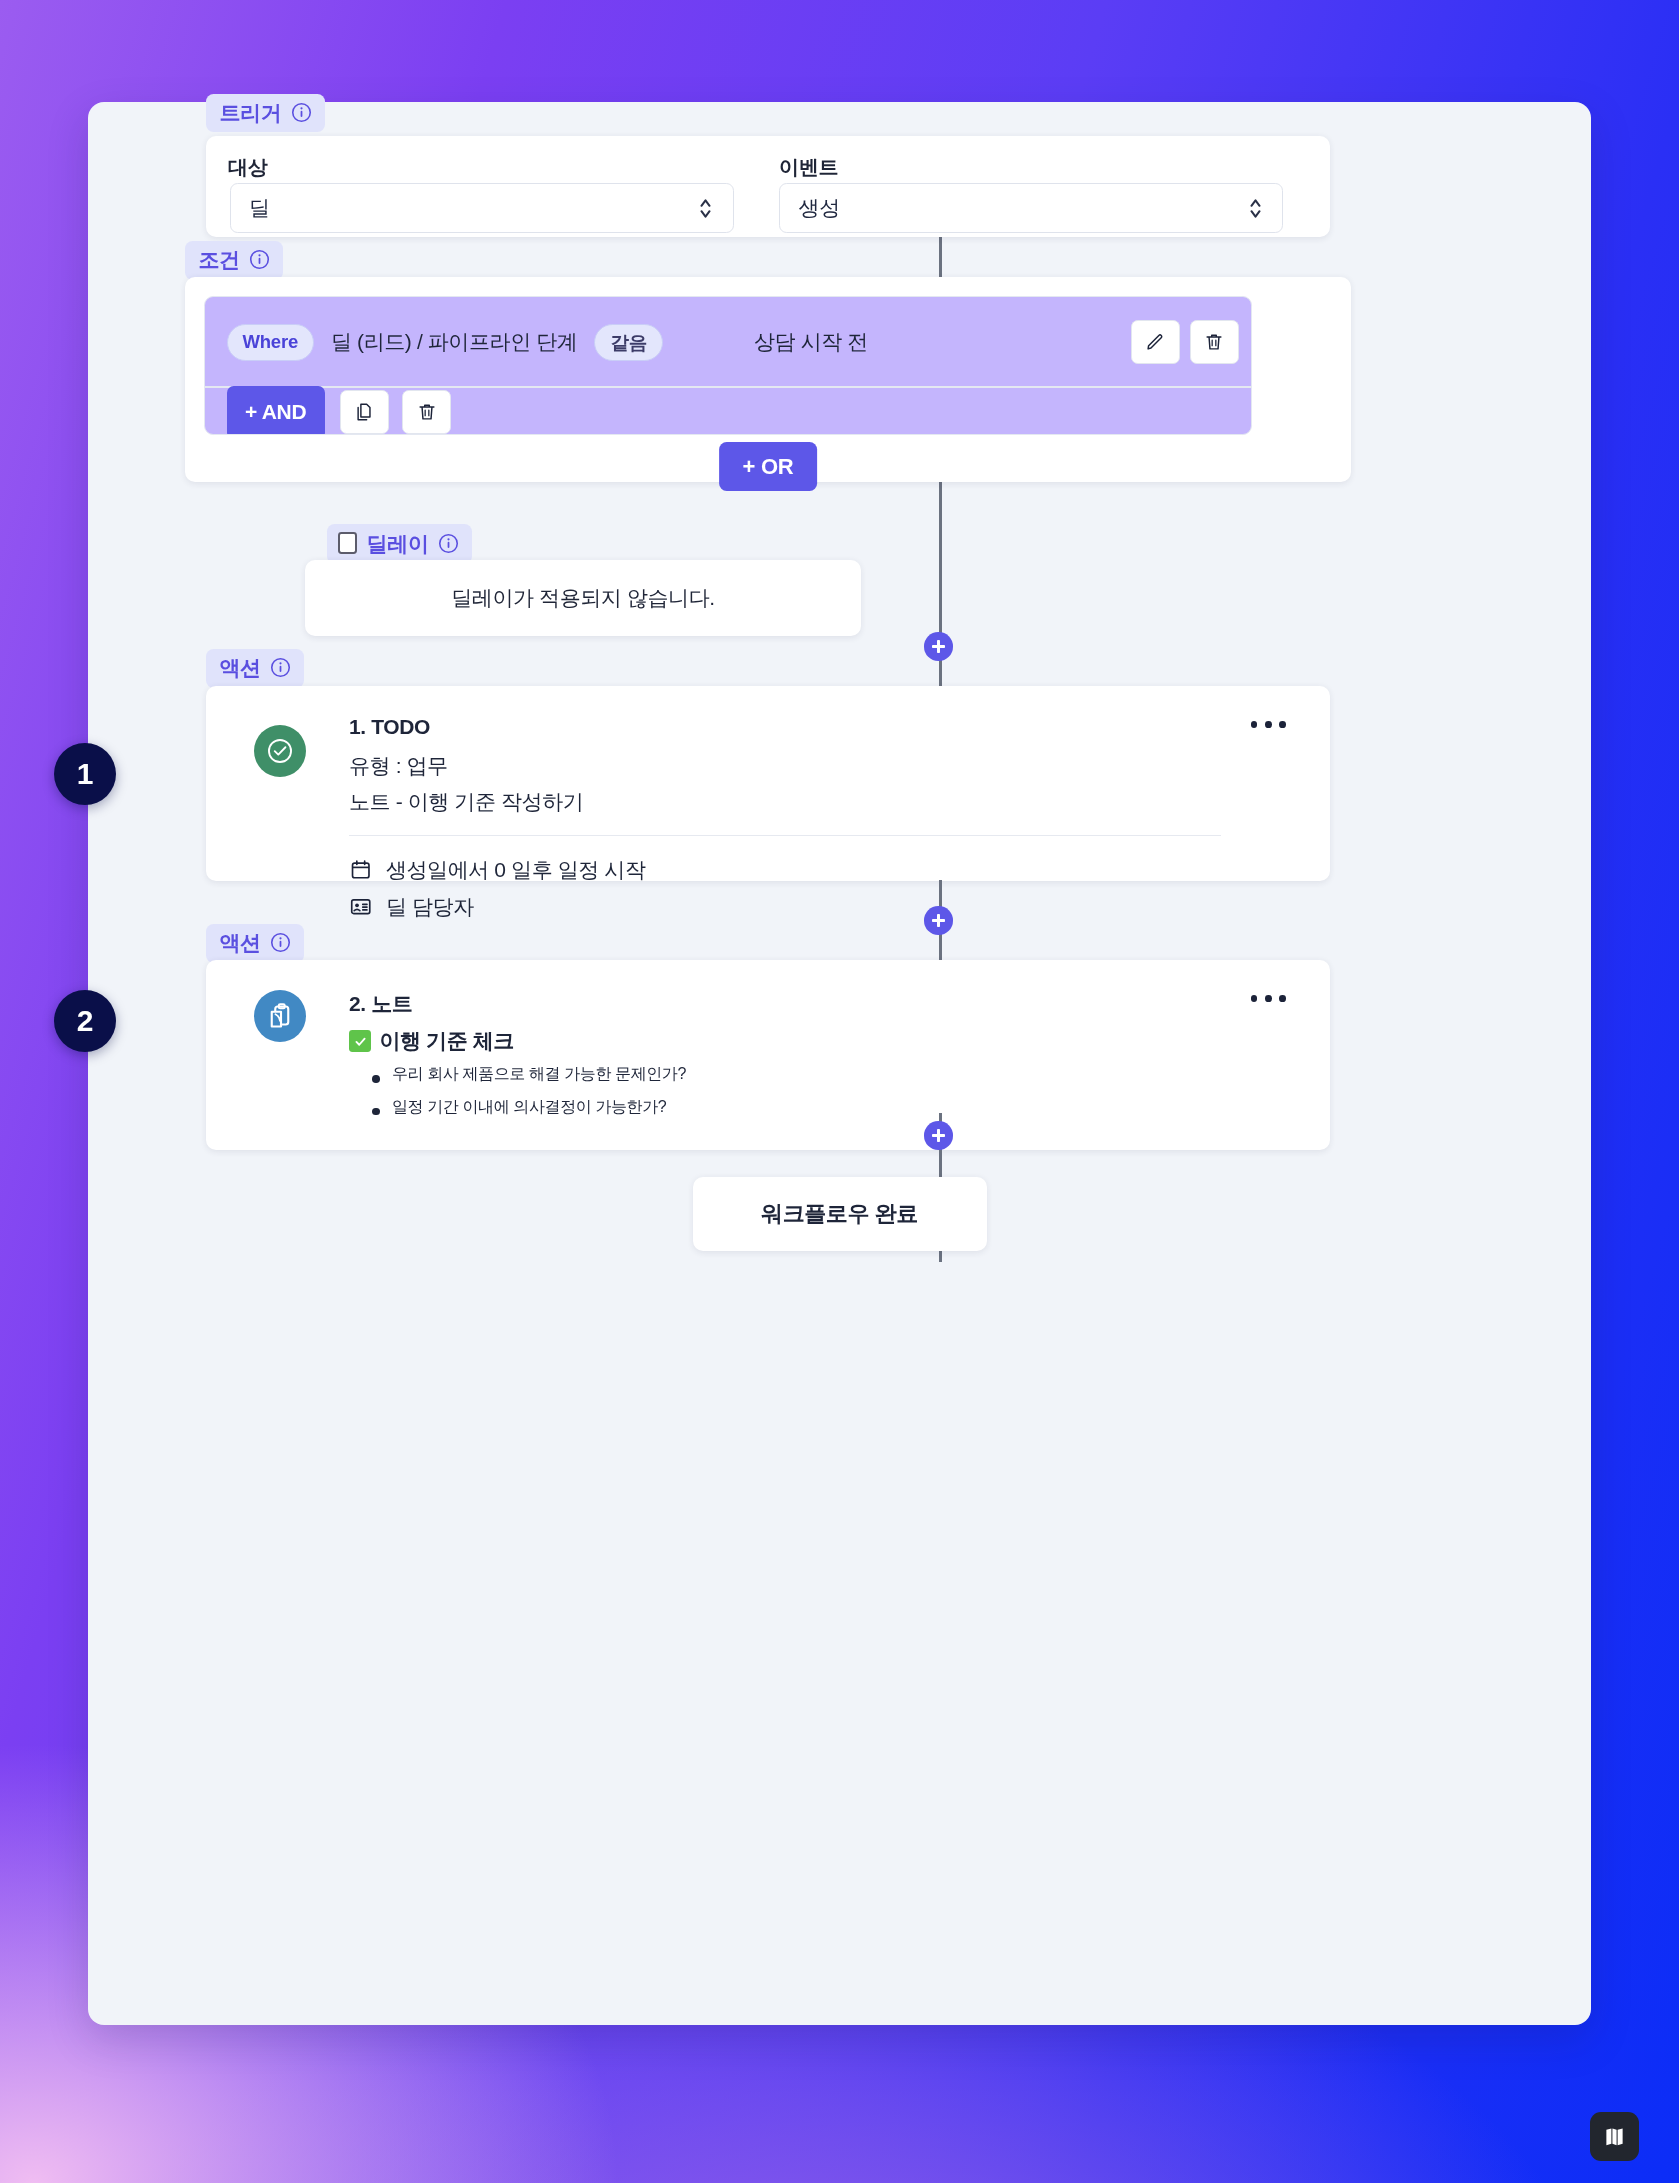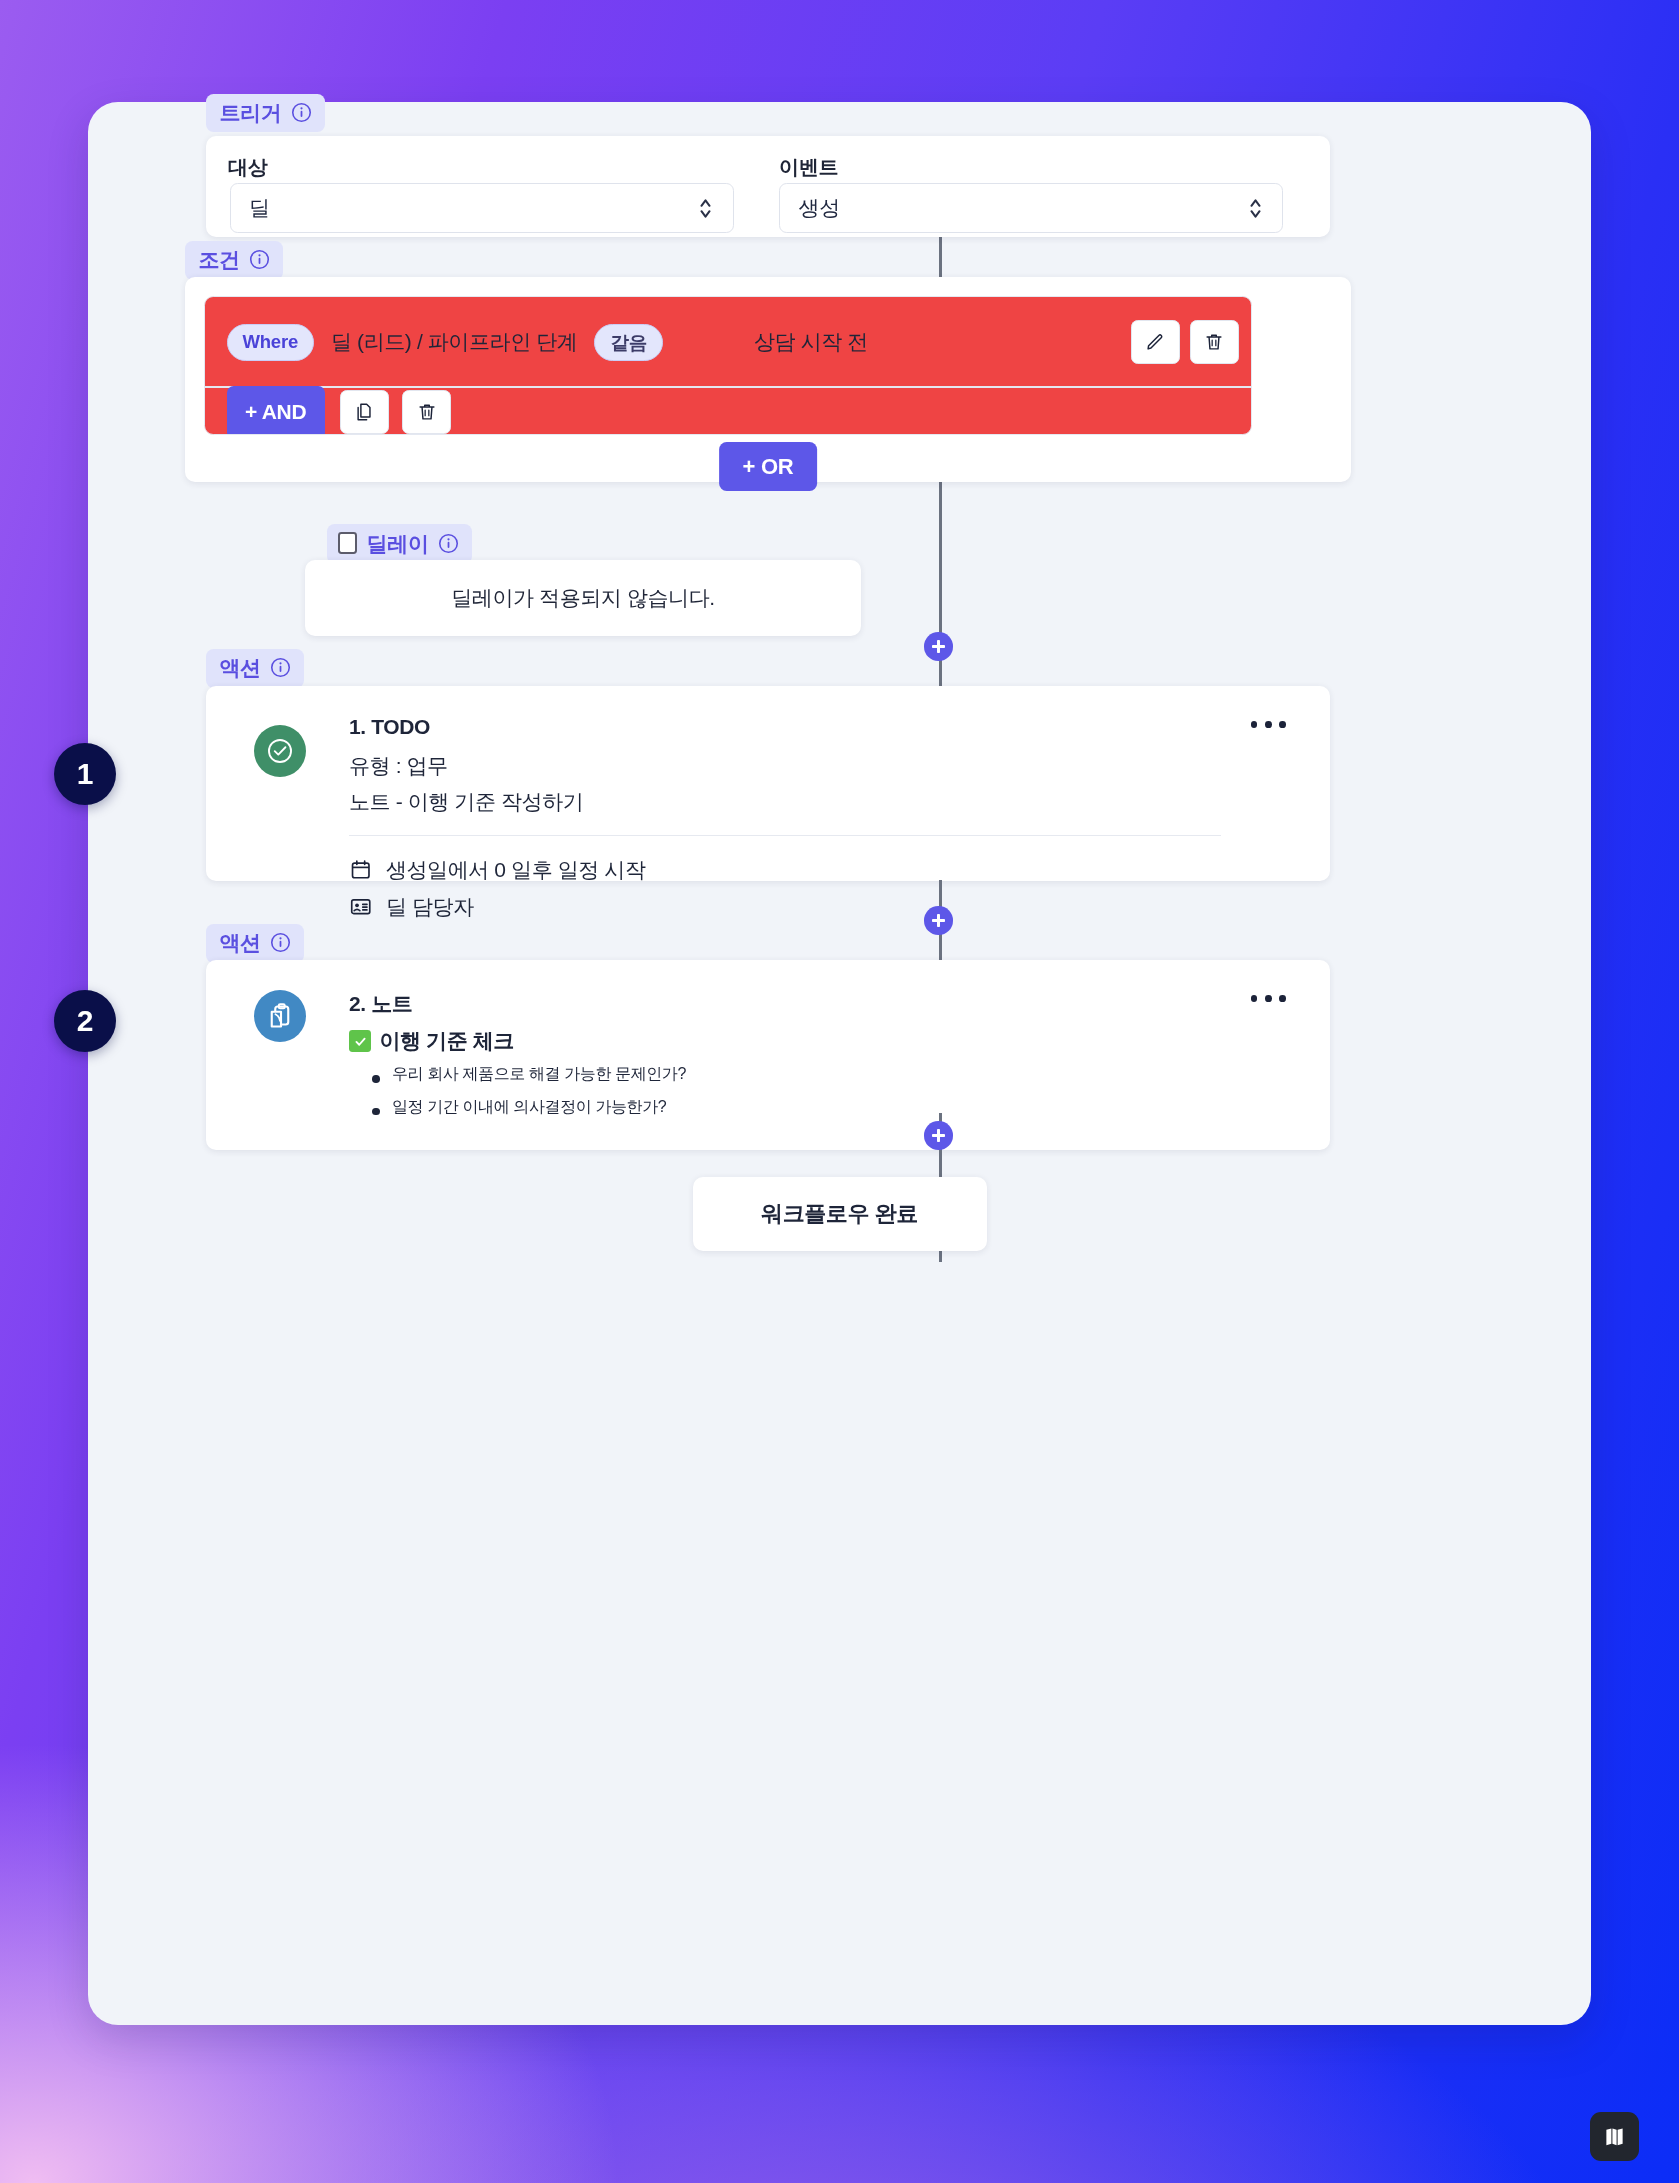--- a/index.html
+++ b/index.html
@@ -15,21 +15,21 @@
       radial-gradient(ellipse 1344px 924px at 48% 112%, #a96ae6 0%, rgba(169,106,230,0) 62%),
       linear-gradient(106deg, #9b5cf0 0%, #7b3ff2 22%, #5b3df5 48%, #2a2ff5 74%, #0b2df7 100%);
   }
 
   
   .panel {
     position: absolute;
     left: 88px; top: 102px;
     width: 1503px; height: 1923px;
     background: #f1f4f9;
-    border-radius: 30px;
+    border-radius: 16px;
     box-shadow: 0 15px 42px rgba(30,20,90,.18);
   }
 
   
   .spine {
     position: absolute;
     width: 2.5px;
     background: #6b7280;
     left: 851px;
   }
@@ -78,21 +78,21 @@
     display: flex; align-items: center;
     padding: 0 18.5px;
     font-size: 21px; color: #202840;
     letter-spacing: -0.3px;
   }
   .select .chev { margin-left: auto; width: 17px; height: 27px; }
 
   
   .cond-group {
     position: absolute;
-    background: #ef4444;
+    background: #c4b5fd;
     border: 1.2px solid #e4e8f1;
     border-radius: 9.2px;
     overflow: hidden;
   }
   .cond-row {
     position: relative;
     height: 91px;
     display: flex; align-items: center;
     padding: 0 22px;
   }

